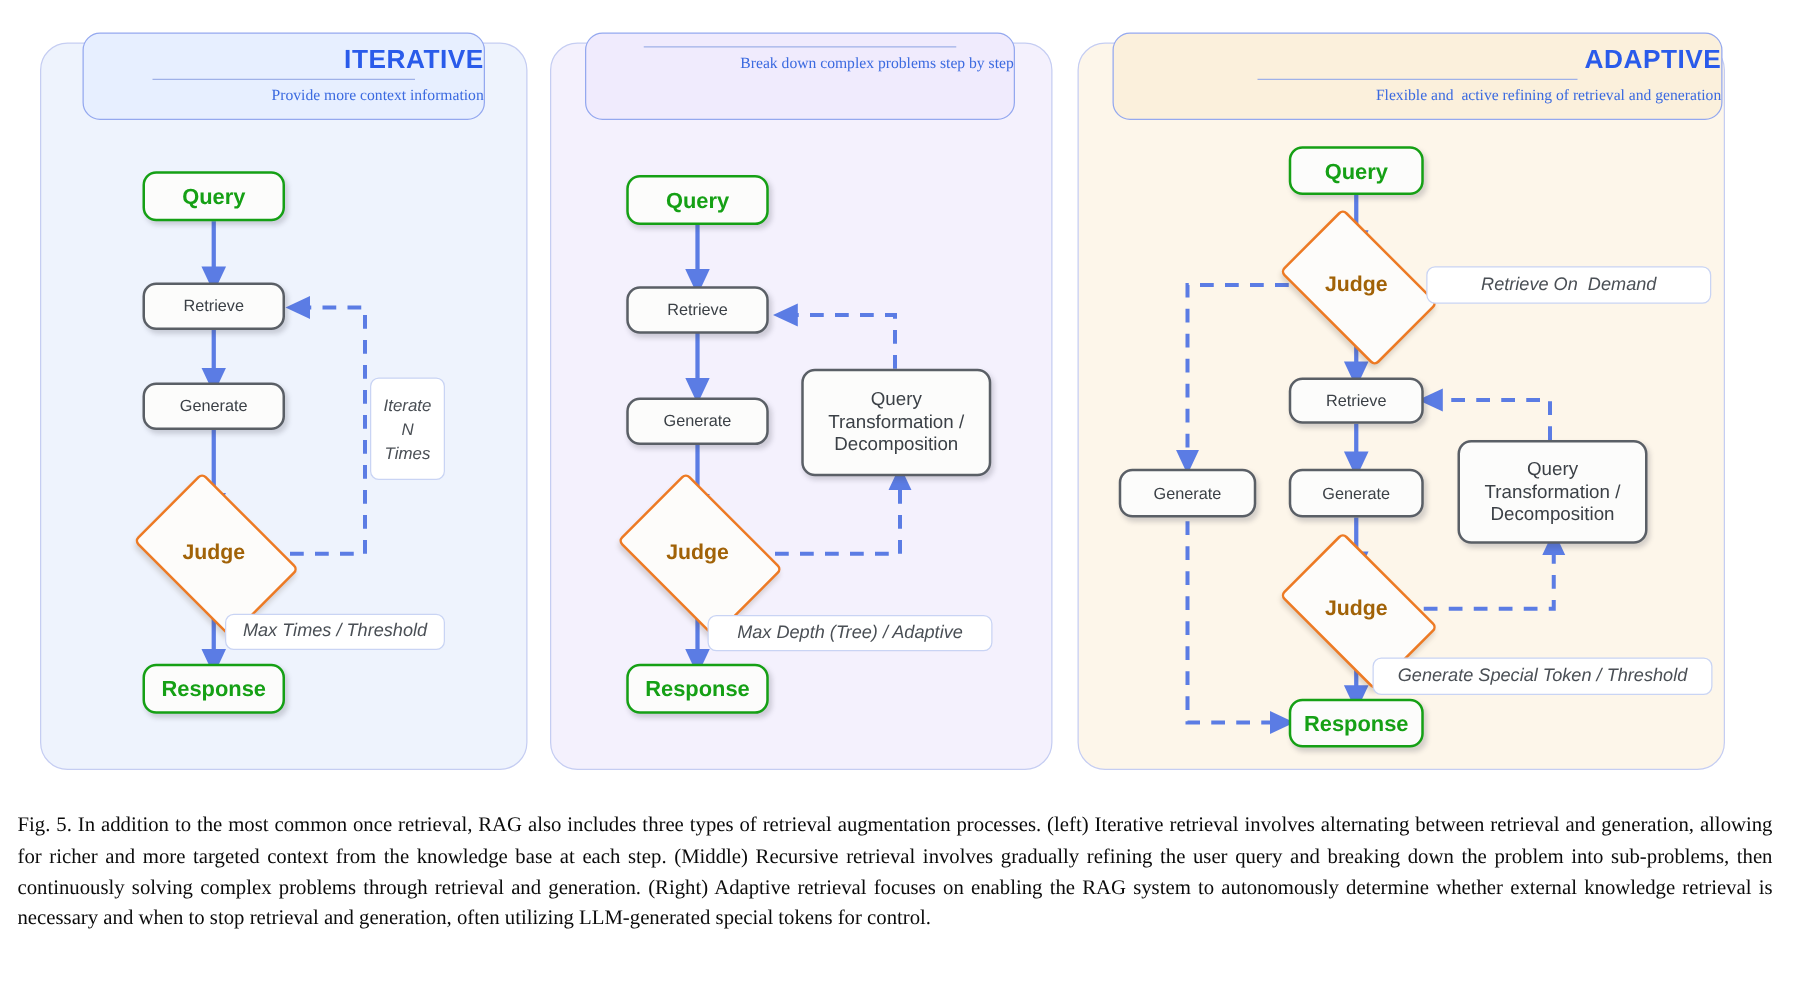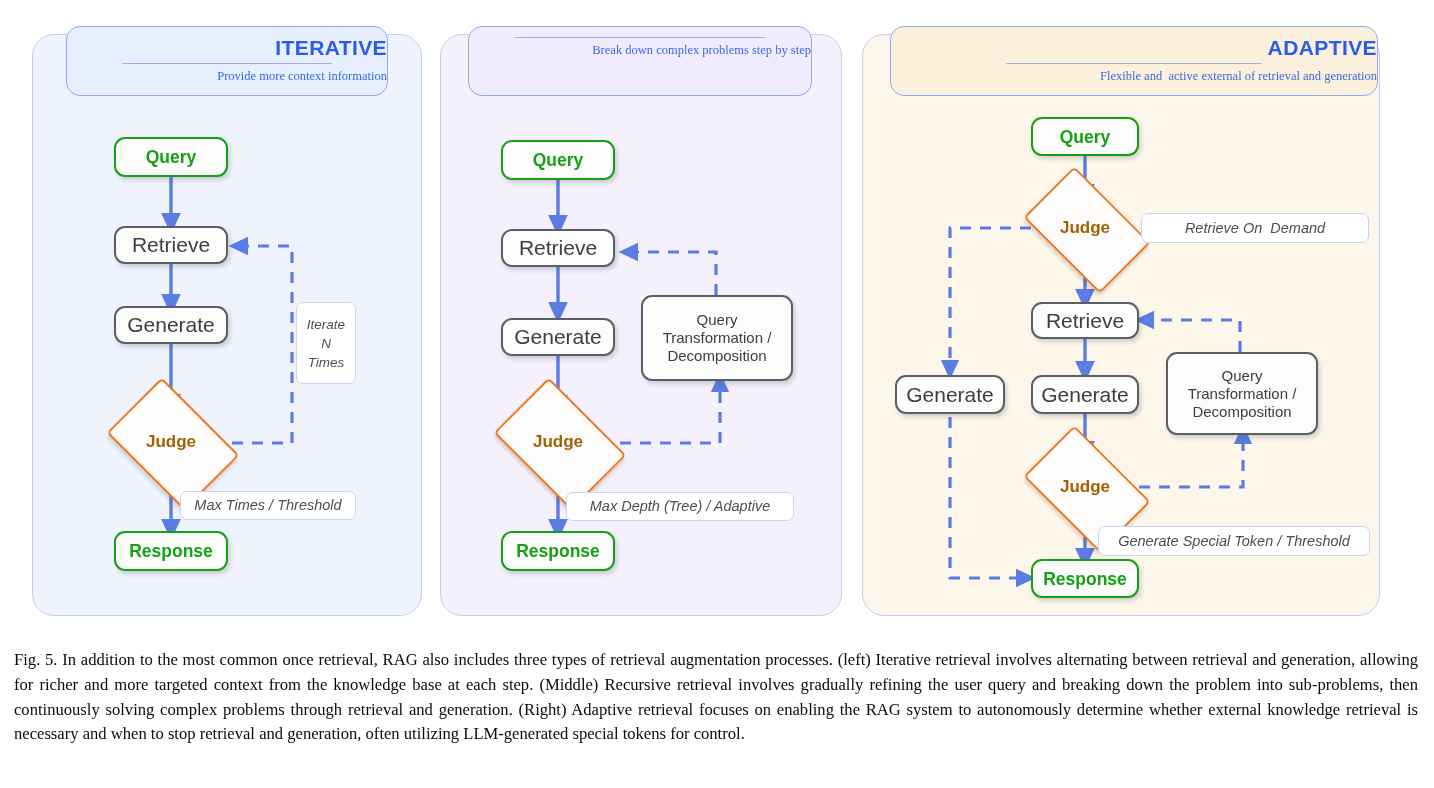--- a/index.html
+++ b/index.html
@@ -33,21 +33,21 @@
   #header-recursive .title-rule{width:250px;}
   #header-adaptive  .title-rule{width:256px;}
   .panel-sub{font-size:12.5px;color:#3b6ae0;line-height:16px;white-space:pre;font-family:Liberation Serif, serif;}
 
   
   .node{
     position:absolute;box-sizing:border-box;display:flex;
     align-items:center;justify-content:center;text-align:center;
     background:#fcfcfb;border-radius:11px;
     border:2px solid #5a5f66;color:#3b4046;
-    font-size:21px;line-height:18px;
+    font-size:13px;line-height:18px;
     box-shadow:2px 3px 4px rgba(70,70,80,.22);
   }
   .node.green{border-color:#15a015;color:#15a015;font-weight:bold;font-size:17.5px;}
   .node.multiline{font-size:15px;line-height:18px;}
 
   
   .diamond{position:absolute;}
   .diamond .dshape{
     position:absolute;left:0;top:0;width:100%;height:100%;
     background:#fdfcfa;border:2px solid #ed7a24;
@@ -191,21 +191,21 @@
 
   <div class="pill" style="left:566px;top:492px;width:228px;height:29px;">
     <span>Max Depth (Tree) / Adaptive</span>
   </div>
 
   <div class="panel" id="panel-adaptive"></div>
 
   <div class="panel-header" id="header-adaptive">
     <div class="panel-title">ADAPTIVE</div>
     <div class="title-rule"></div>
-    <div class="panel-sub">Flexible and  active external of retrieval and generation</div>
+    <div class="panel-sub">Flexible and  active refining of retrieval and generation</div>
   </div>
 
   <svg class="wires">
     <g stroke="#5b7ce4" stroke-width="3.4" fill="none">
       <line x1="1085" y1="156" x2="1085" y2="195" marker-end="url(#ah-solid)"></line>
       <line x1="1085" y1="262" x2="1085" y2="300" marker-end="url(#ah-solid)"></line>
       <line x1="1085" y1="339" x2="1085" y2="372" marker-end="url(#ah-solid)"></line>
       <line x1="1085" y1="414" x2="1085" y2="452" marker-end="url(#ah-solid)"></line>
       <line x1="1085" y1="521" x2="1085" y2="559" marker-end="url(#ah-solid)"></line>
     </g>

